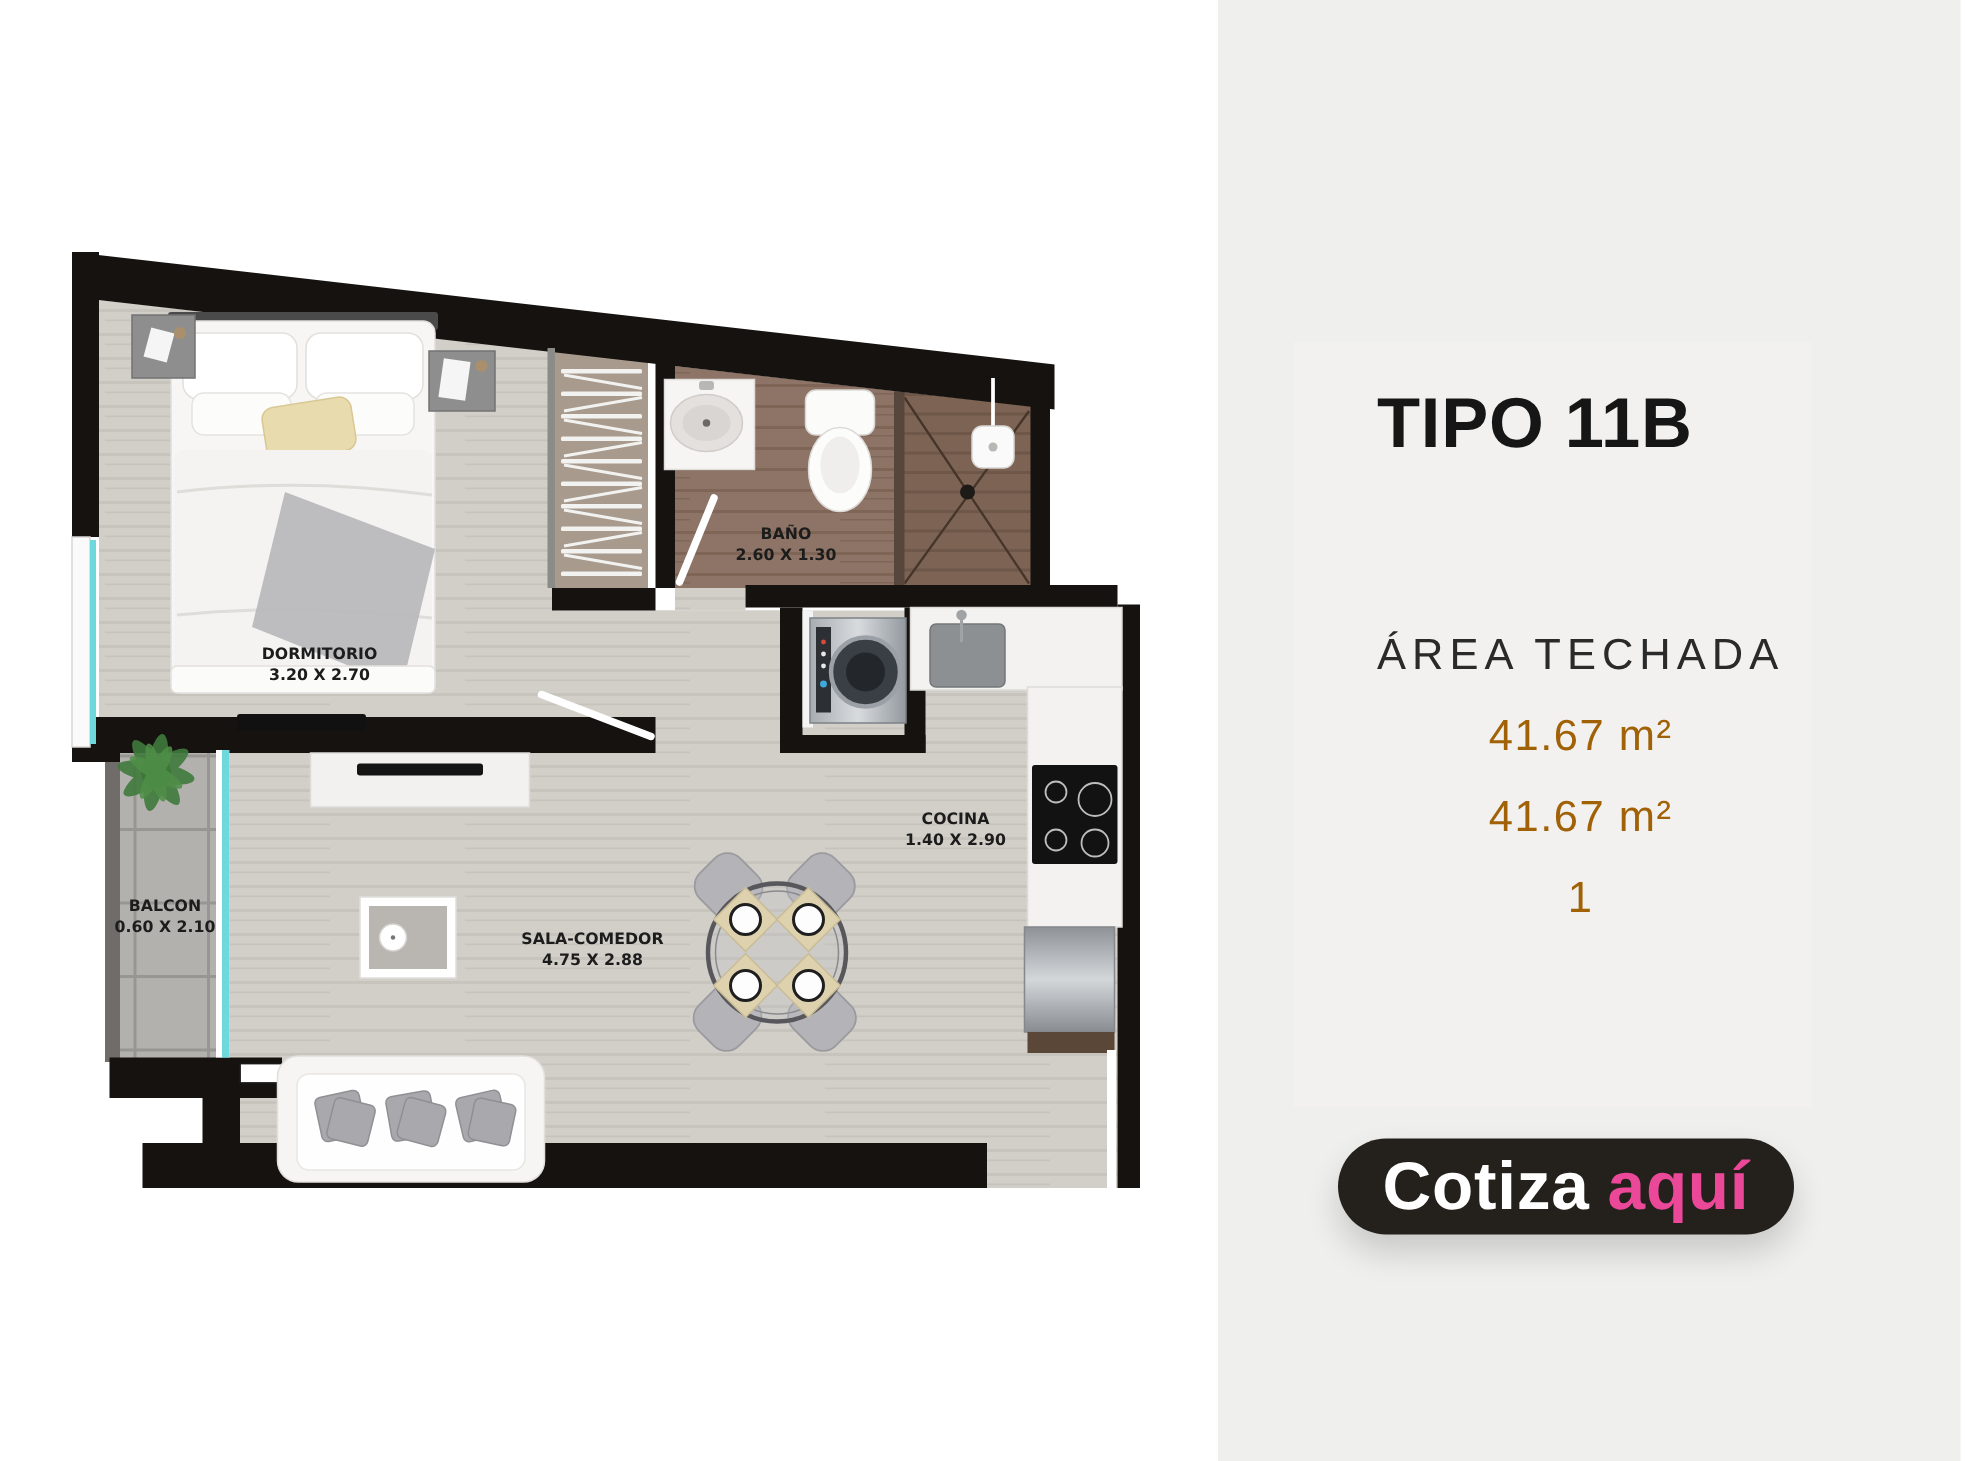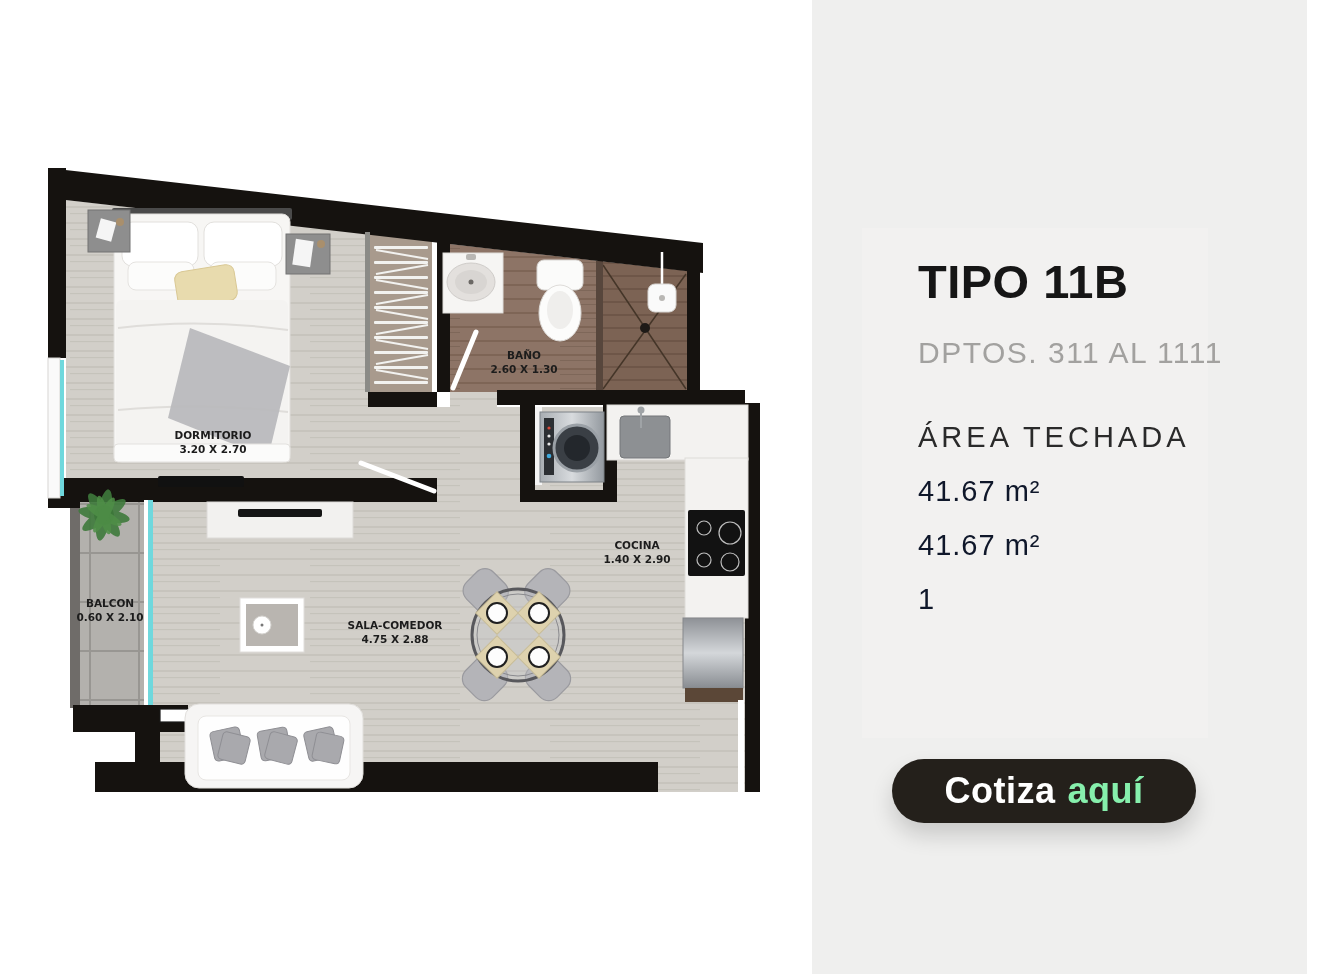--- a/index.html
+++ b/index.html
@@ -14,38 +14,38 @@
   .panel{position:absolute;left:812px;top:0;width:495px;height:974px;background:#efefee;}
   .panel-card{position:absolute;left:50px;top:228px;width:346px;height:510px;background:#f2f1f0;}
   .title{
     position:absolute;left:106px;top:254px;font-size:47px;font-weight:800;
     color:#161616;letter-spacing:.5px;white-space:nowrap;
   }
   .subtitle{
     position:absolute;left:106px;top:336px;font-size:30px;font-weight:400;
     color:#a2a19f;letter-spacing:1.5px;white-space:nowrap;
   }
-  .specs{position:absolute;left:106px;top:422px;}
+  .specs{position:absolute;left:106px;top:422px;text-align:center;}
   .spec-label{
     font-size:29px;color:#2a2a2a;letter-spacing:4px;line-height:30px;
     margin-bottom:24px;white-space:nowrap;
   }
   .spec-value{
-    font-size:29px;color:#0f172a;letter-spacing:1px;line-height:30px;
+    font-size:29px;color:#a16207;letter-spacing:1px;line-height:30px;
     margin-bottom:24px;white-space:nowrap;
   }
   .cta{
     position:absolute;left:80px;top:759px;width:304px;height:64px;border-radius:32px;
     background:#24201b;border:none;cursor:pointer;
     display:flex;align-items:center;justify-content:center;gap:12px;
-    font-family:"Liberation Sans",sans-serif;font-size:36px;font-weight:600;letter-spacing:.5px;
+    font-family:"Liberation Sans",sans-serif;font-size:45px;font-weight:600;letter-spacing:.5px;
     box-shadow:0 12px 22px rgba(0,0,0,.16);
   }
   .cta .w{color:#ffffff;}
-  .cta .g{color:#86efac;}
+  .cta .g{color:#ec4899;}
   .plan-label{font-family:"DejaVu Sans",sans-serif;font-weight:bold;fill:#1c1c1c;}
 </style>
 </head>
 <body>
 
 <div class="plan-wrap">
 <svg width="720" height="648" viewBox="0 0 720 648" xmlns="http://www.w3.org/2000/svg">
   <defs>
     <pattern id="wood" width="240" height="16" patternUnits="userSpaceOnUse">
       <rect width="240" height="16" fill="#d2cfc9"></rect>
@@ -302,21 +302,20 @@
     <text x="70" y="447" class="plan-label">BALCON</text>
     <text x="70" y="461" class="plan-label">0.60 X 2.10</text>
   </g>
 </svg>
 </div>
 
 <div class="panel">
   <div class="panel-card"></div>
 
   <div class="title">TIPO 11B</div>
-  <div class="subtitle">DPTOS. 311 AL 1111</div>
 
   <div class="specs">
     <div class="spec-label">ÁREA TECHADA</div>
     <div class="spec-value">41.67 m²</div>
     <div class="spec-value">41.67 m²</div>
     <div class="spec-value">1</div>
   </div>
 
   <button class="cta">
     <span class="w">Cotiza</span>

